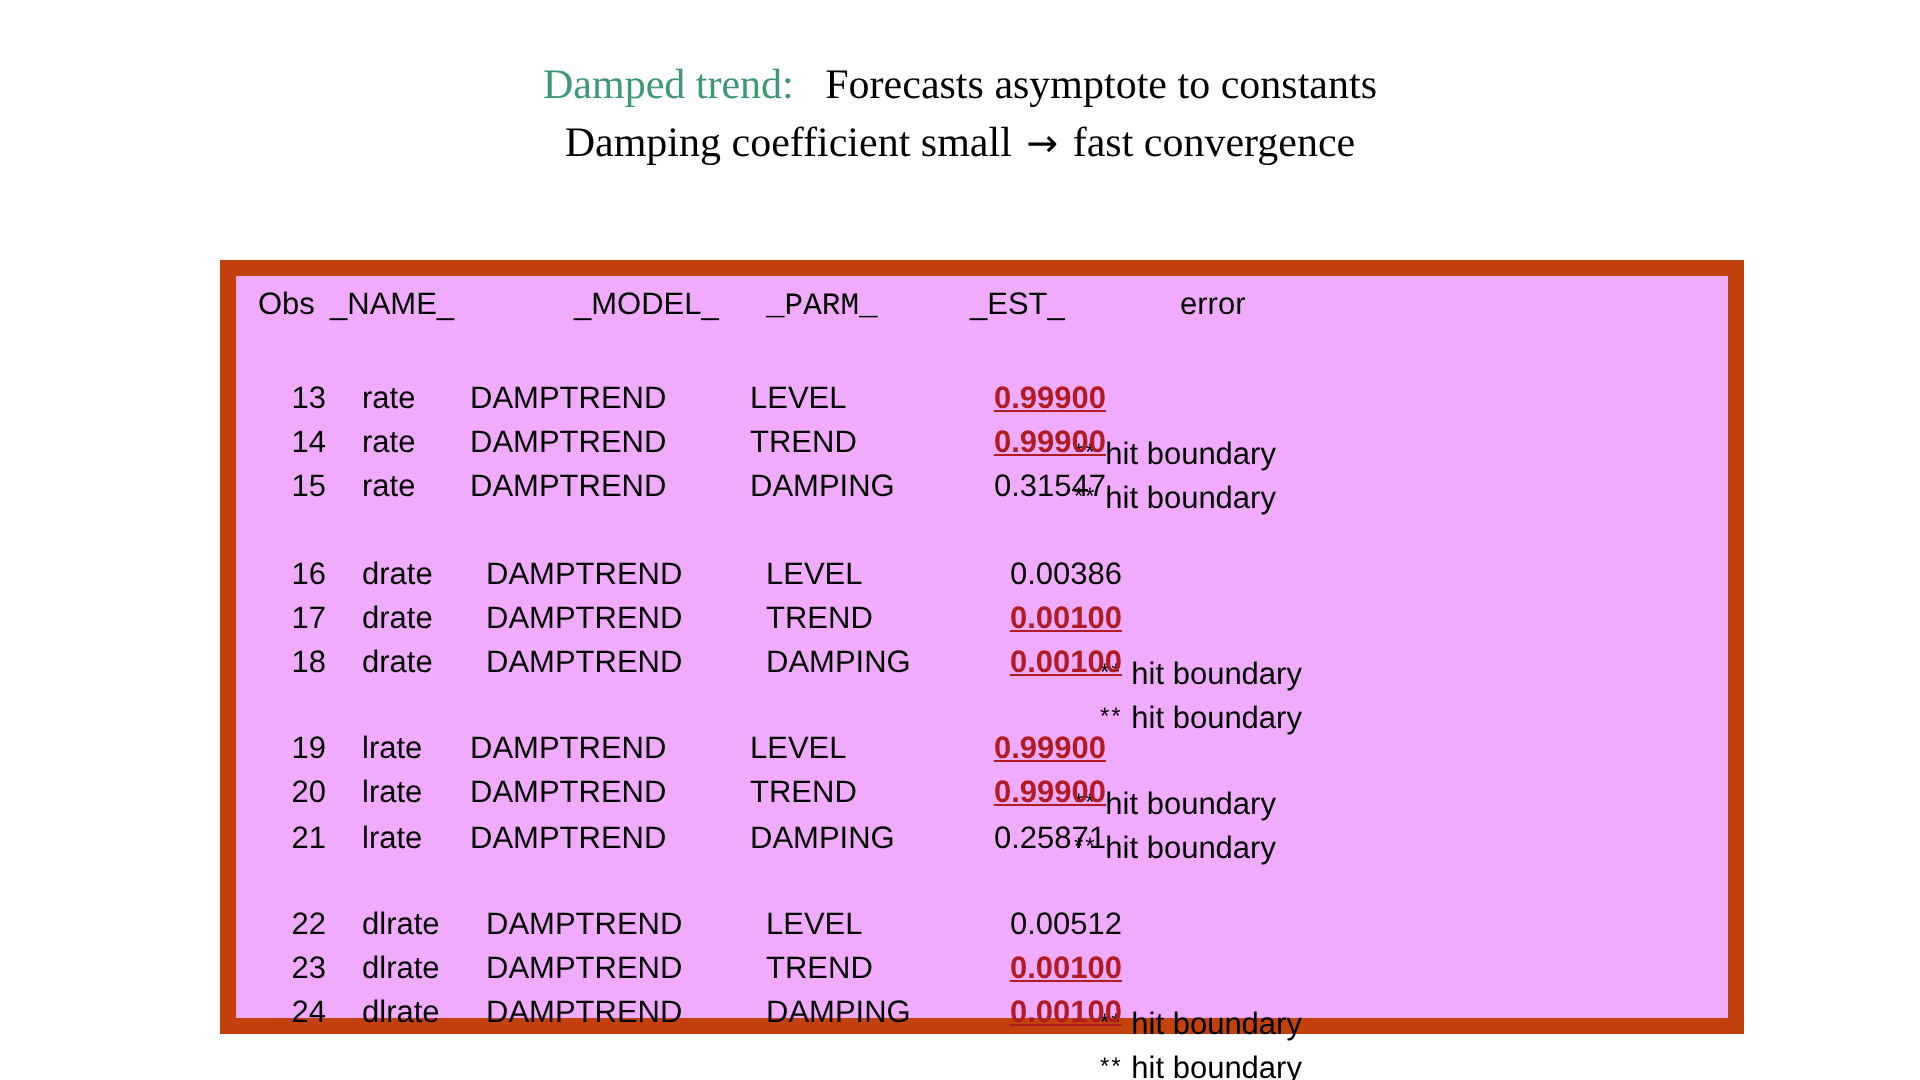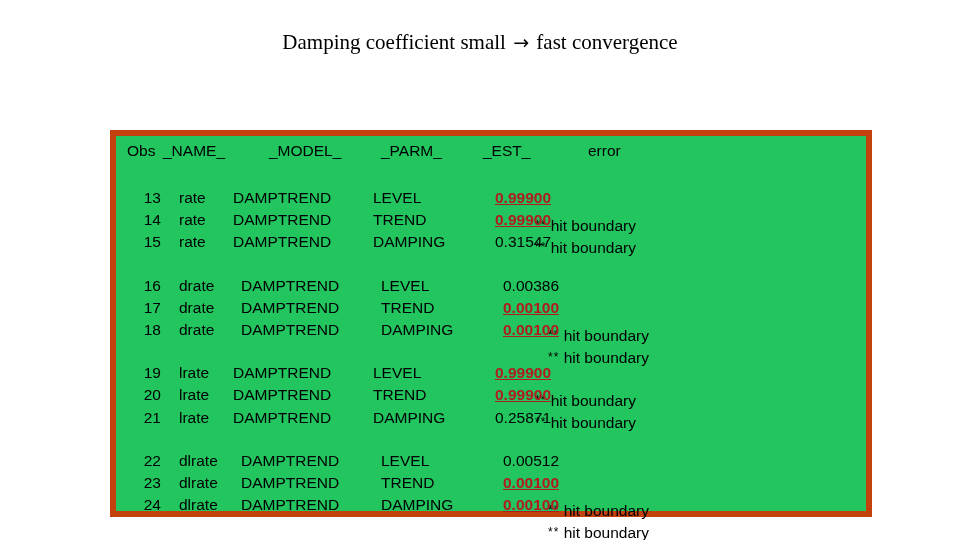--- a/index.html
+++ b/index.html
@@ -37,23 +37,23 @@
     padding: 0 2px;
   }
 
   
   #output-frame {
     position: absolute;
     left: 110px;
     top: 130px;
     width: 762px;
     height: 387px;
-    border: 6px solid #c2410c;
+    border: 8px solid #c2410c;
     box-sizing: border-box;
-    background: #22c55e;
+    background: #f0abfc;
   }
 
   #listing {
     position: absolute;
     left: 7px;
     top: 6px;
     width: 740px;
     font-family: "Liberation Sans", sans-serif;
     font-size: 15.5px;
     color: #000000;
@@ -81,22 +81,22 @@
   .c-obs     { left: 4px;   width: 34px; text-align: right; }
   .c-name    { left: 56px;  text-align: left; }
   .c-model   { left: 110px; text-align: left; }
   .c-parm    { left: 250px; text-align: left; }
   .c-est     { left: 318px; width: 110px; text-align: right; }
   .c-err     { left: 412px; text-align: left; margin-top: 28px; }
 
   
   .h-obs   { left: 4px; }
   .h-name  { left: 40px; }
-  .h-model { left: 146px; }
-  .h-parm  { left: 258px; }
+  .h-model { left: 162px; }
+  .h-parm  { left: 258px; font-family: Liberation Mono, monospace; }
   .h-est   { left: 360px; }
   .h-err   { left: 465px; }
 
   
   .indent-1 .c-model { left: 118px; }
   .indent-1 .c-parm  { left: 258px; }
   .indent-1 .c-est   { left: 326px; }
   .indent-1 .c-err   { left: 425px; }
 
   .val-red   { color: #b01c21; font-weight: bold; text-decoration: underline; }
@@ -106,20 +106,24 @@
   .note .stars {
     font-size: 12px;
     vertical-align: 2px;
     letter-spacing: 1px;
   }
 </style>
 </head>
 <body>
 
 <div id="title-block">
+  <div id="title-line-1">
+    <span class="emph">Damped trend:</span>
+    <span>&nbsp;&nbsp;</span><span>Forecasts asymptote to constants</span>
+  </div>
   <div id="title-line-2">
     <span>Damping coefficient small</span>
     <span class="arrow-glyph">→</span>
     <span>fast convergence</span>
   </div>
 </div>
 
 <div id="output-frame">
   <div id="listing">
 

